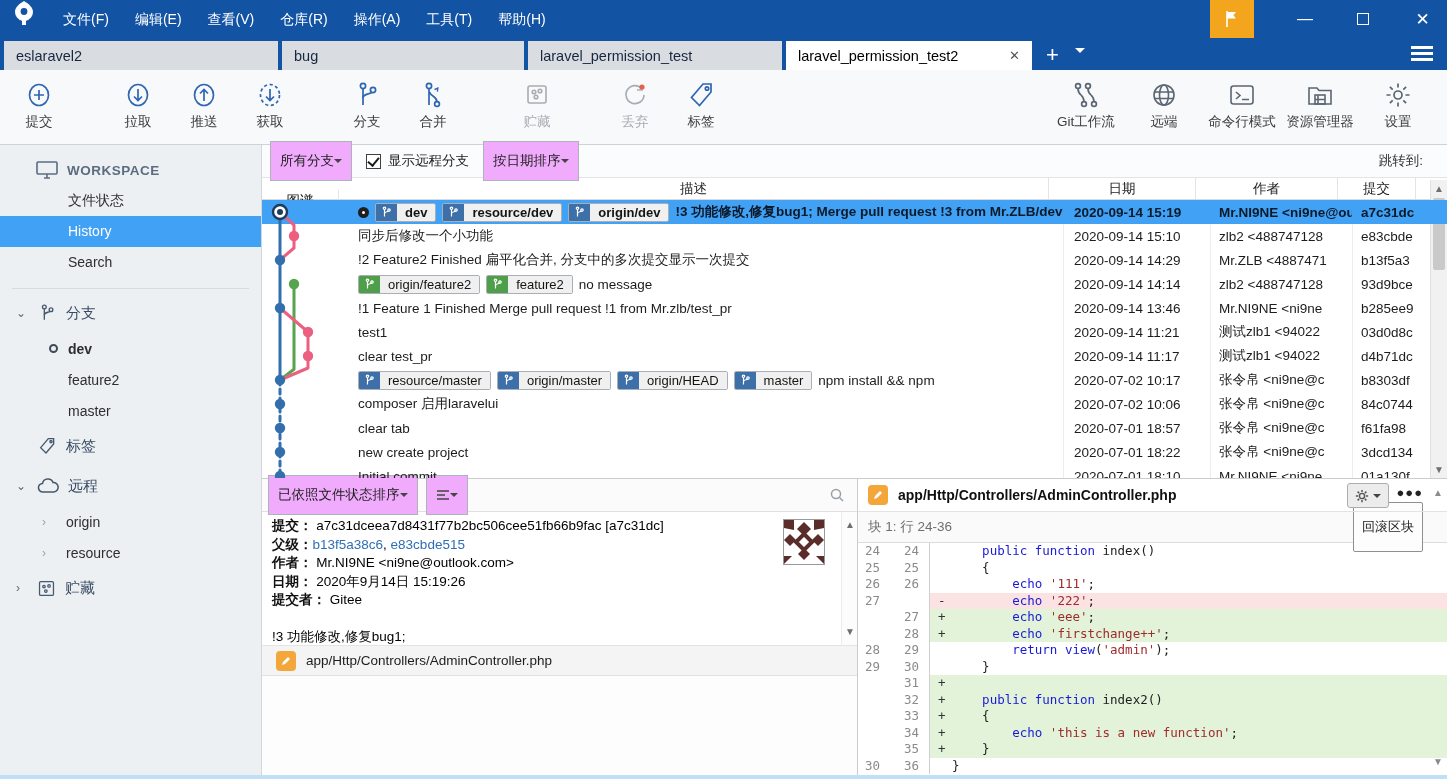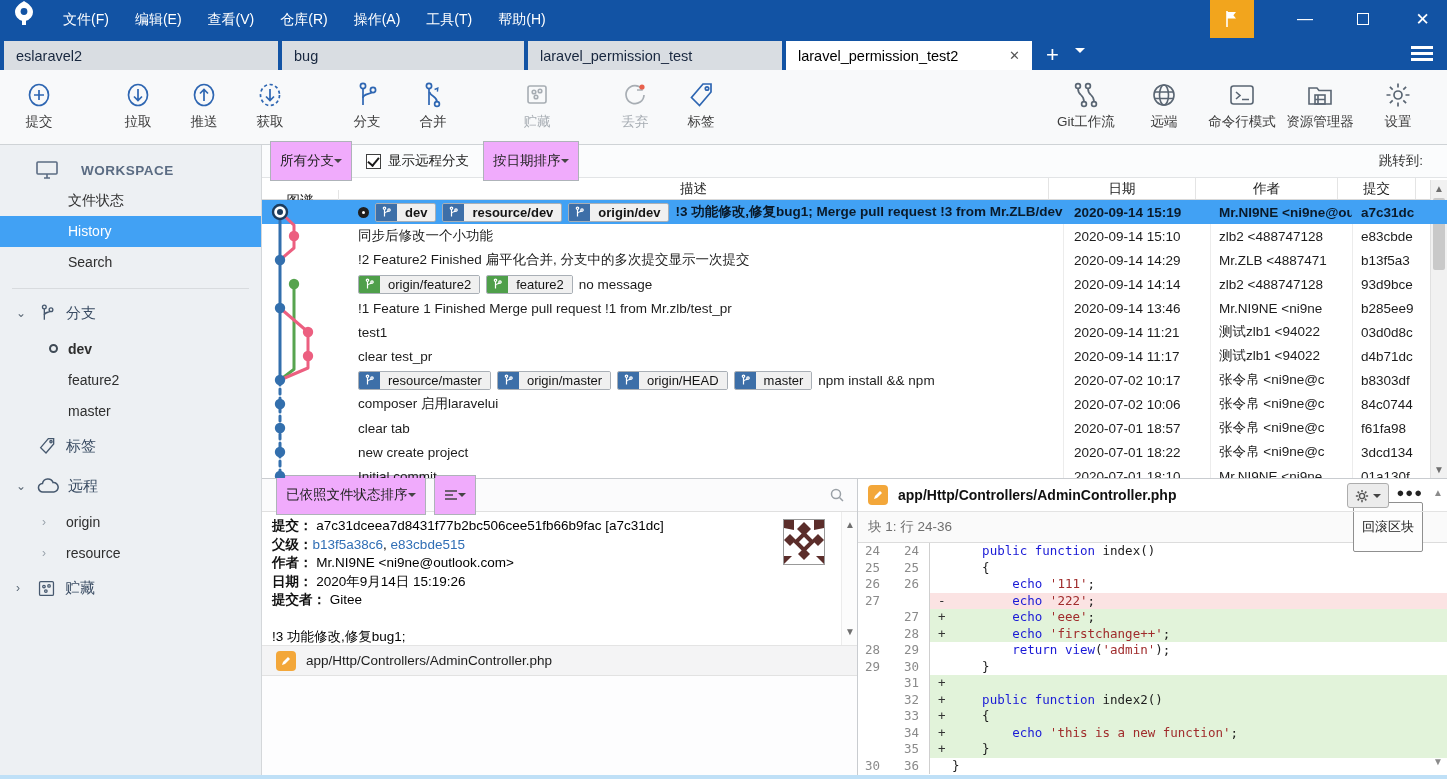--- a/index.html
+++ b/index.html
@@ -31,21 +31,21 @@
   .toolbar { position:absolute; left:0; top:70px; width:1447px; height:75px; background:#f8f9fa; border-bottom:1px solid #cfd3d6; display:flex; }
   .tb-item { display:flex; flex-direction:column; align-items:center; padding-top:10px; min-width:66px; color:#2e66b2; }
   .tb-item .tb-label { font-size:13.5px; color:#3c3c3c; margin-top:3px; white-space:nowrap; }
   .tb-item.disabled { color:#a7adb3; }
   .tb-item.disabled .tb-label { color:#a7adb3; }
   .tb-right { margin-left:auto; display:flex; padding-right:10px; }
   .tb-right .tb-item { min-width:78px; color:#5a6673; }
 
   
   .sidebar { position:absolute; left:0; top:145px; width:262px; height:630px; background:#edf0f3; border-right:1px solid #d4d7da; overflow:hidden; }
-  .sb-ws-header { margin:16px 0 6px 36px; color:#5b6c83; font-weight:bold; font-size:13.5px; display:flex; gap:23px; align-items:center; letter-spacing:.5px; }
+  .sb-ws-header { margin:16px 0 6px 36px; color:#5b6c83; font-weight:bold; font-size:13.5px; display:flex; gap:9px; align-items:center; letter-spacing:.5px; }
   .sb-item { height:31px; line-height:31px; padding-left:68px; font-size:14px; color:#2e2e2e; cursor:default; }
   .sb-item.selected { background:#41a1f4; color:#fff; }
   .sb-divider { height:1px; background:#d8dbde; margin:10px 12px 4px 12px; }
   .sb-section { display:flex; align-items:center; height:40px; padding-left:16px; gap:9px; font-size:15px; color:#3a4c63; }
   .sb-chev { color:#5d6a77; font-size:12px; width:12px; display:inline-block; }
   .sb-sub { height:31px; display:flex; align-items:center; padding-left:42px; font-size:14px; color:#2e2e2e; gap:10px; }
   .sb-sub .sub-chev { color:#9aa3ac; font-size:12px; width:14px; }
   .dev-ring { width:9px; height:9px; border:2px solid #3f4a55; border-radius:50%; display:inline-block; margin-left:3px; }
   .bold { font-weight:bold; }
 
@@ -87,21 +87,21 @@
   .chip .chip-tx { background:#f0f0f0; color:#141414; font-size:13px; padding:0 8px; display:flex; align-items:center; }
   .head-dot { width:11px; height:11px; border-radius:50%; background:#1f1f1f; display:inline-flex; align-items:center; justify-content:center; flex:none; }
   .head-dot span { width:3px; height:3px; border-radius:50%; background:#fff; }
 
   .vscroll { position:absolute; right:0; top:35px; width:17px; height:298px; background:#f1f1f1; border-left:1px solid #e0e0e0; }
   .vs-arrow { position:absolute; left:0; width:16px; text-align:center; color:#6f6f6f; font-size:10px; }
   .vs-thumb { position:absolute; left:2px; width:12px; background:#c9c9c9; border-radius:2px; }
 
   
   .panel-left { position:absolute; left:262px; top:478px; width:595px; height:297px; background:#fff; border-top:1px solid #c9ccd0; }
-  .pl-toolbar { height:33px; background:#fbfbfc; border-bottom:1px solid #e0e0e0; display:flex; align-items:center; gap:8px; padding-left:14px; position:relative;text-align:center; }
+  .pl-toolbar { height:33px; background:#fbfbfc; border-bottom:1px solid #e0e0e0; display:flex; align-items:center; gap:8px; padding-left:6px; position:relative;text-align:center; }
   .search-ic { position:absolute; right:12px; top:8px; color:#9aa0a6; }
   .pl-details { position:relative; height:134px; border-bottom:1px solid #e4e4e4; padding:5px 0 0 10px; font-size:13.5px; line-height:18.5px; overflow:hidden; }
   .dt-label { font-weight:bold; color:#111; }
   .dt-link { color:#2f6eb5; }
   .dt-msg { margin-top:18px; }
   .avatar { position:absolute; right:32px; top:7px; width:42px; height:46px; border:1px solid #999; }
   .mini-scroll { position:absolute; right:0; top:0; bottom:0; width:16px; background:#fcfcfc; border-left:1px solid #ececec; }
   .pl-files { height:129px; background:#fdfdfe; }
   .file-row { height:30px; background:#f4f4f5; border-bottom:1px solid #e2e2e2; display:flex; align-items:center; gap:10px; padding-left:14px; font-size:13.5px; color:#1d1d1d; }
   .file-ic { width:20px; height:20px; border-radius:4px; background:#f3a73a; display:flex; align-items:center; justify-content:center; flex:none; }

